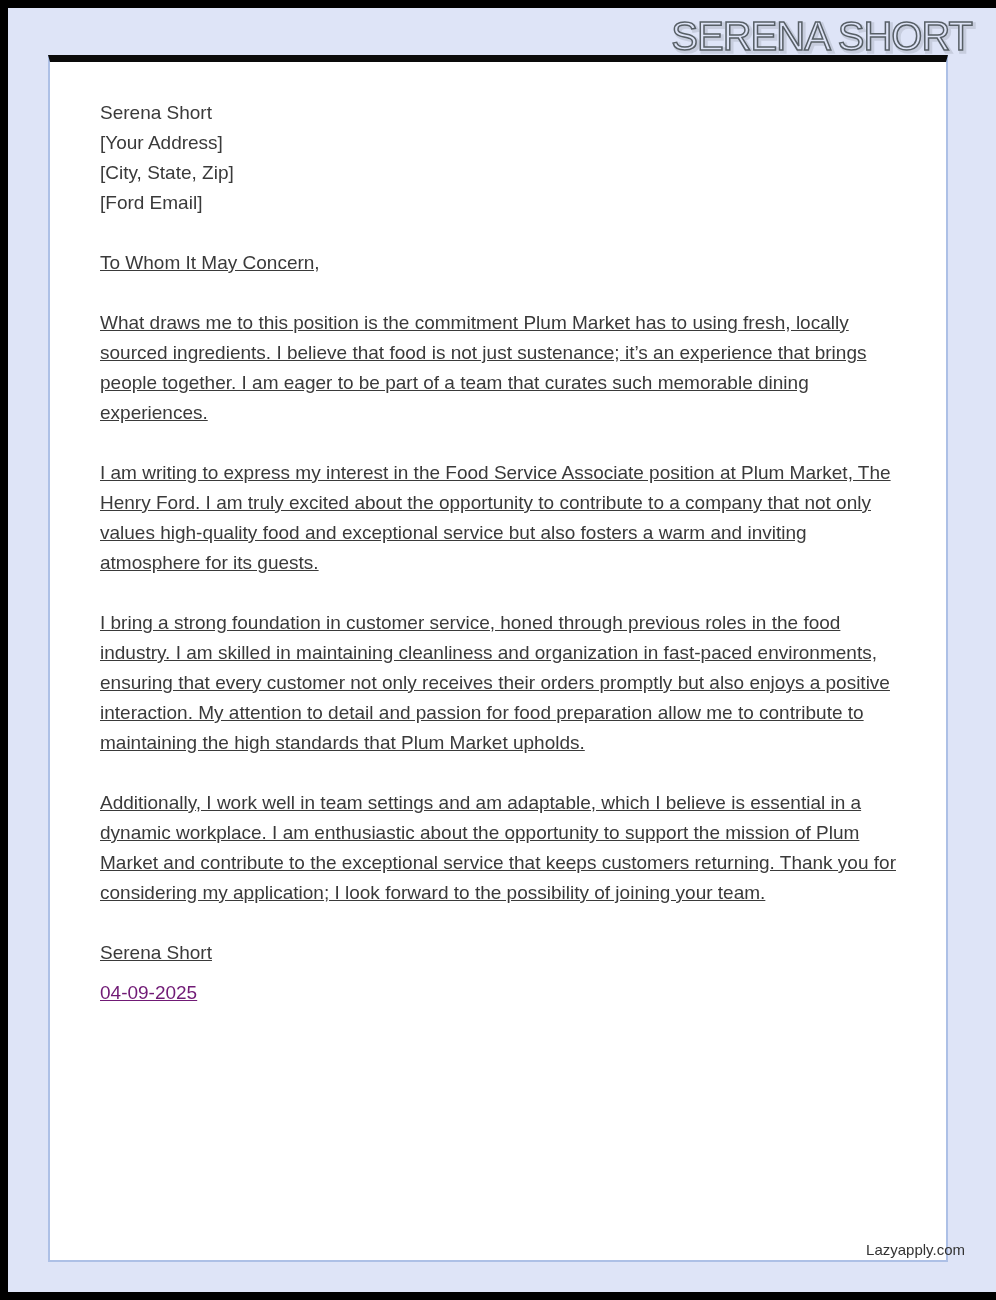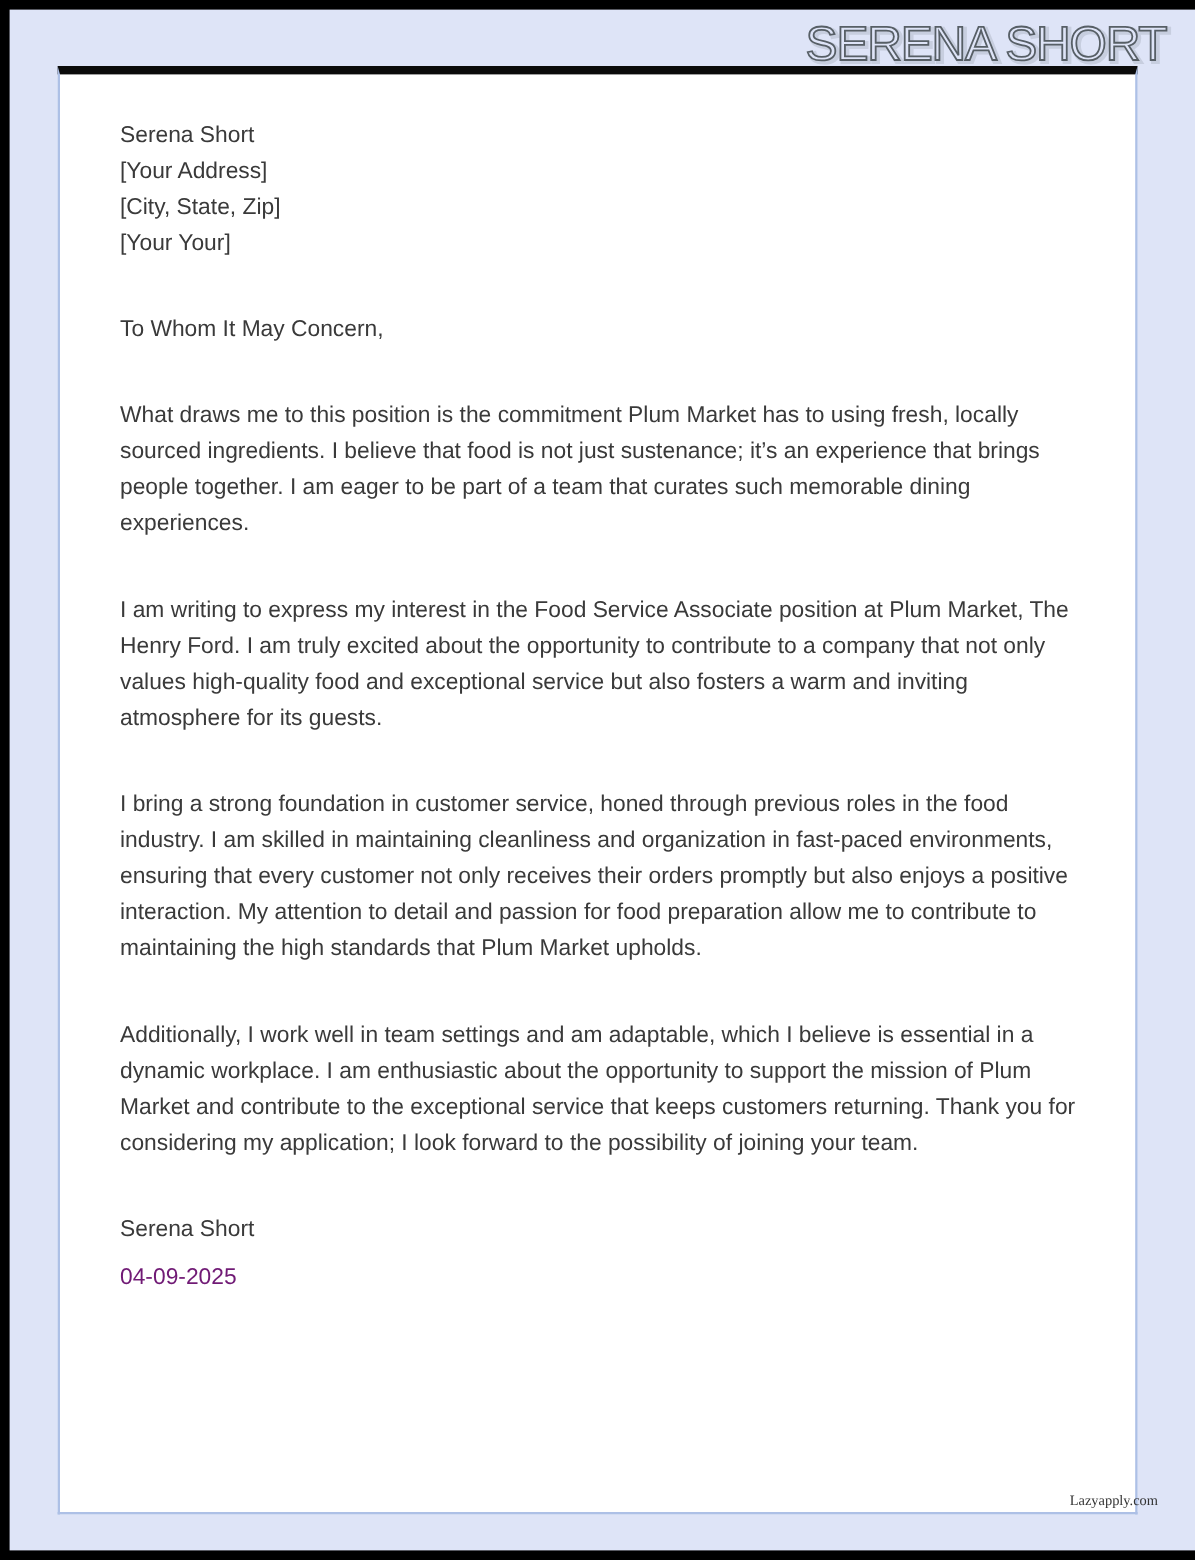--- a/index.html
+++ b/index.html
@@ -47,52 +47,51 @@
     width: 900px; height: 1207px;
     box-sizing: border-box;
     background: #ffffff;
     border: 2px solid #adc0e6;
     border-top: 7px solid #0a0a0a;
     padding: 36px 48px 0 50px;
     color: #3a3a3a;
     font-size: 19px;
     line-height: 30px;
   }
-  .page p { margin: 42px 0 0 0; }
+  .page p { margin: 30px 0 0 0; text-decoration: underline; }
   .page .address-block { margin: 0; }
   .date-line {
     margin-top: 10px !important;
     color: #701a75;
   }
   .brand {
     position: absolute;
     top: 1240px; right: 60px;
-    font-size: 12px;
+    font-size: 15px;
     line-height: 20px;
     color: #333333;
-    font-family: Liberation Serif, serif;
   }
 </style>
 </head>
 <body>
 
 <div class="canvas">
   <div class="bg"></div>
 
   <svg class="header-svg" viewBox="0 0 440 47" aria-hidden="false">
     <text class="shadow-txt" x="437" y="44" text-anchor="end">SERENA SHORT</text>
     <text class="main-txt" x="435" y="42" text-anchor="end">SERENA SHORT</text>
   </svg>
 
   <div class="page">
     <div class="address-block">
       <div>Serena Short</div>
       <div>[Your Address]</div>
       <div>[City, State, Zip]</div>
-      <div>[Your Your]</div>
+      <div>[Ford Email]</div>
     </div>
 
     <p>To Whom It May Concern,</p>
 
     <p>What draws me to this position is the commitment Plum Market has to using fresh, locally sourced ingredients. I believe that food is not just sustenance; it’s an experience that brings people together. I am eager to be part of a team that curates such memorable dining experiences.</p>
     <p>I am writing to express my interest in the Food Service Associate position at Plum Market, The Henry Ford. I am truly excited about the opportunity to contribute to a company that not only values high-quality food and exceptional service but also fosters a warm and inviting atmosphere for its guests.</p>
     <p>I bring a strong foundation in customer service, honed through previous roles in the food industry. I am skilled in maintaining cleanliness and organization in fast-paced environments, ensuring that every customer not only receives their orders promptly but also enjoys a positive interaction. My attention to detail and passion for food preparation allow me to contribute to maintaining the high standards that Plum Market upholds.</p>
     <p>Additionally, I work well in team settings and am adaptable, which I believe is essential in a dynamic workplace. I am enthusiastic about the opportunity to support the mission of Plum Market and contribute to the exceptional service that keeps customers returning. Thank you for considering my application; I look forward to the possibility of joining your team.</p>
 
     <p style="margin-bottom:0;">

